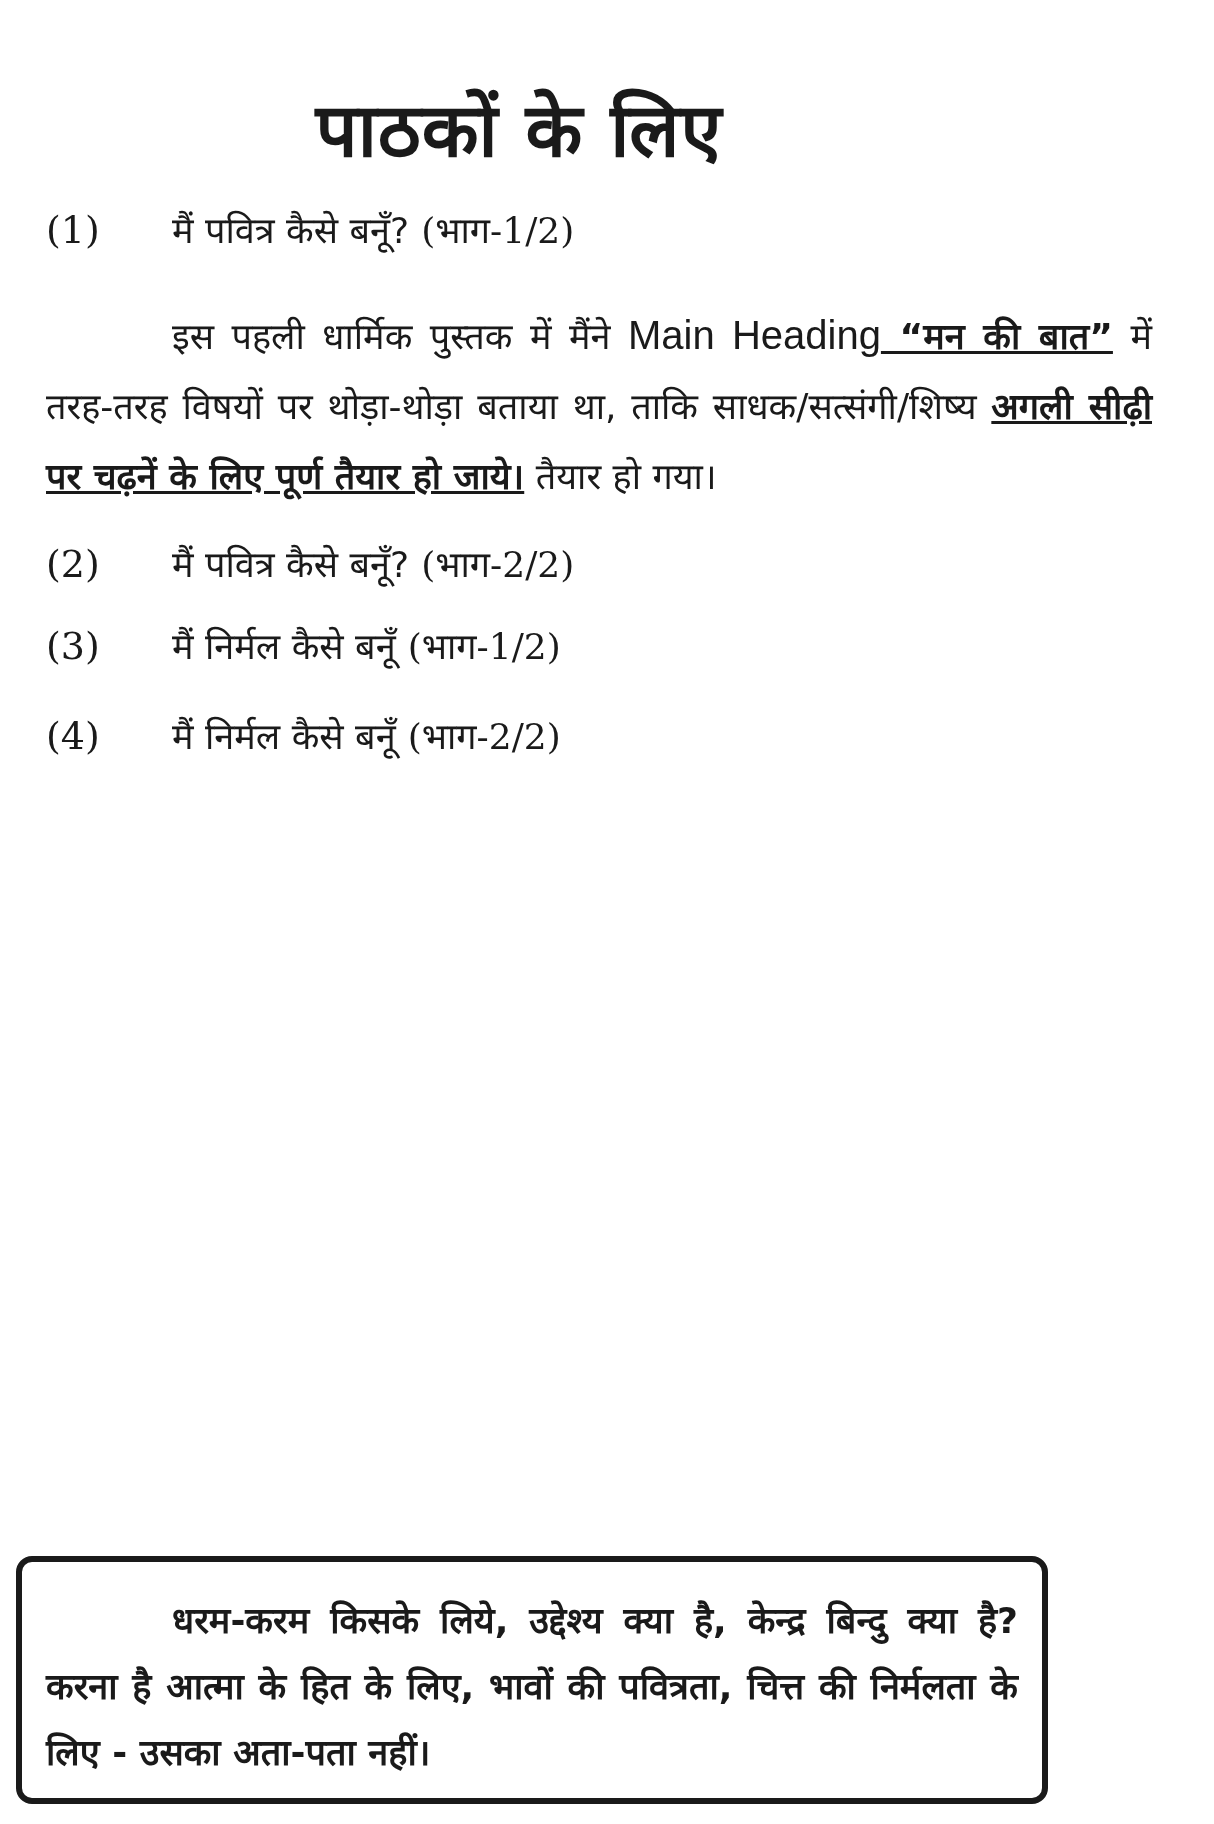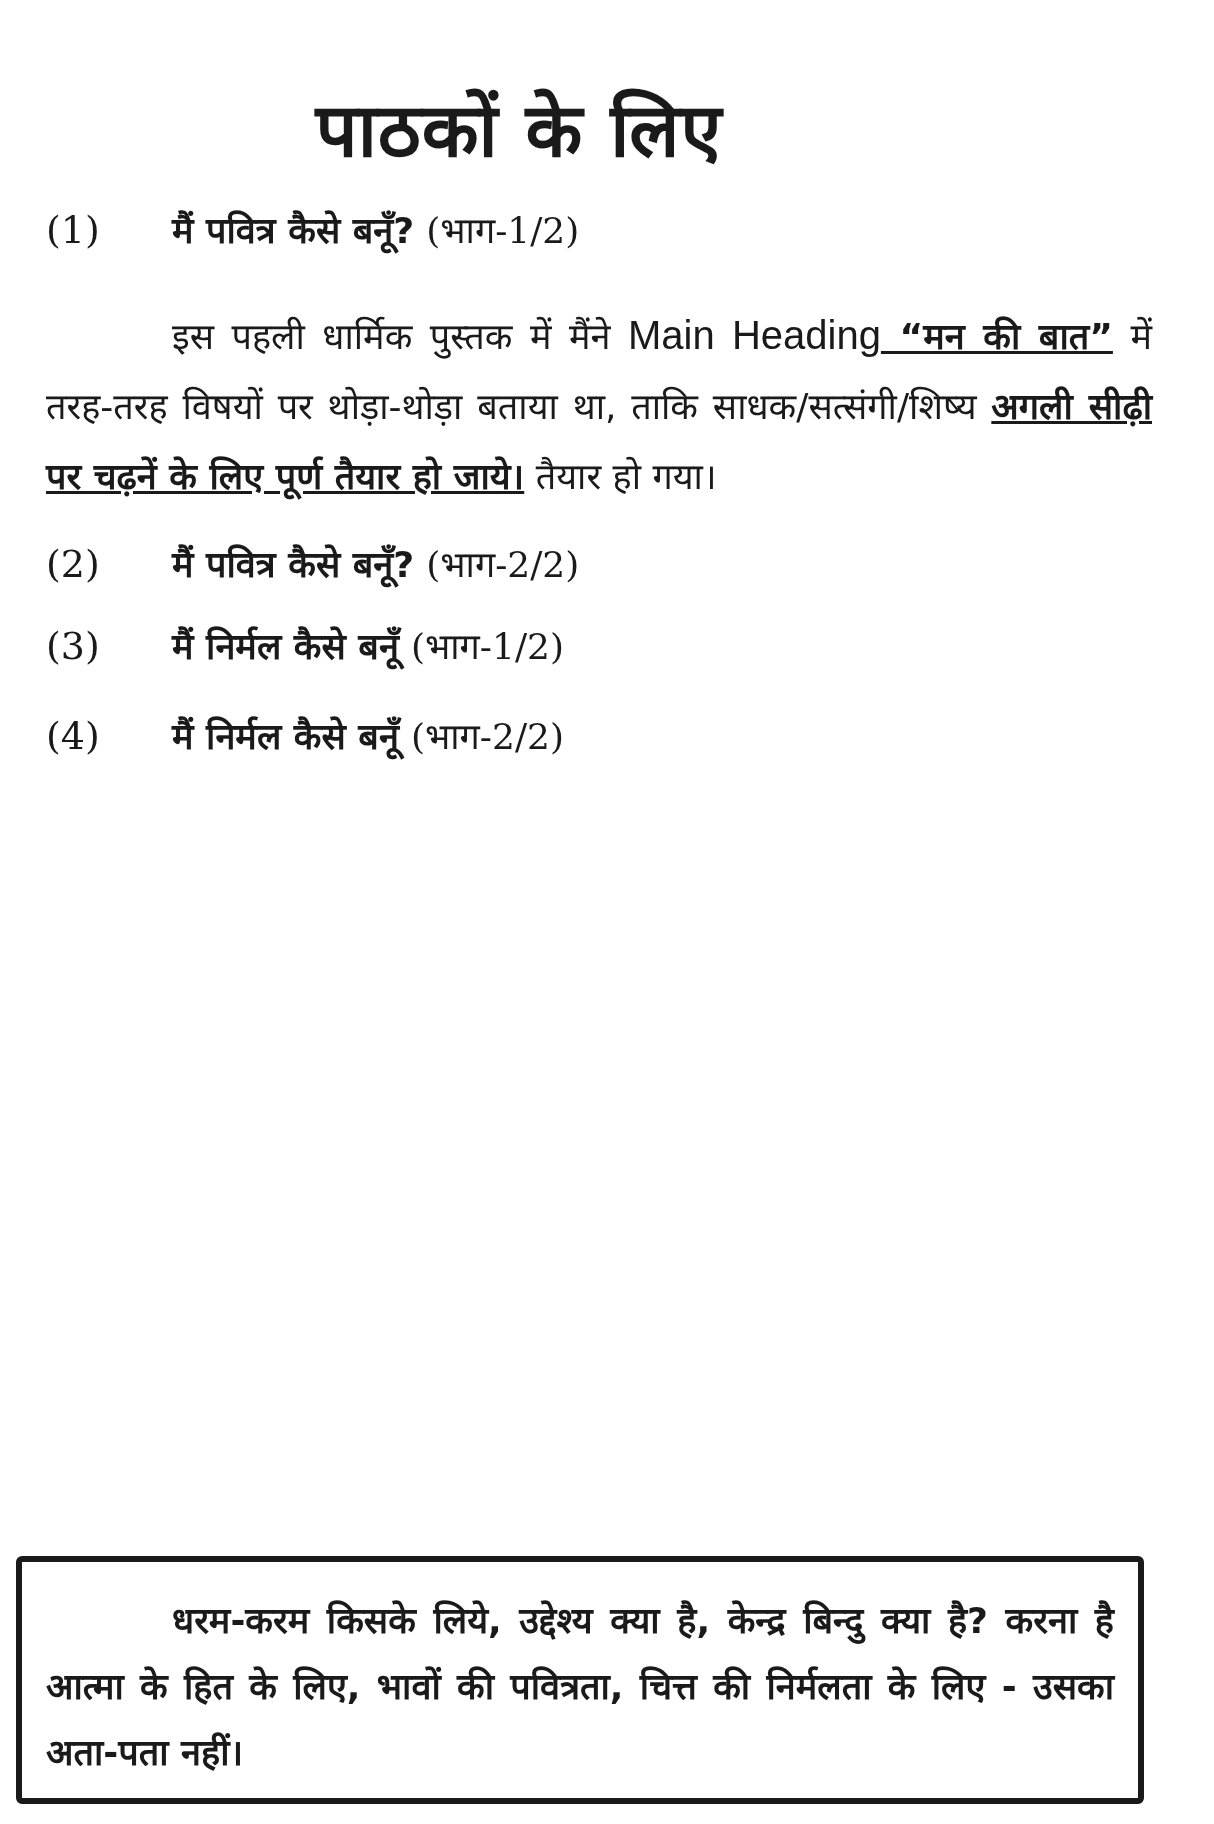--- a/index.html
+++ b/index.html
@@ -39,21 +39,21 @@
       font-size: 36px;
       line-height: 60px;
       height: 60px;
     }
     .item-num {
       width: 126px;
       font-family: "DejaVu Serif", serif;
       font-size: 38px;
     }
     .item-title {
-      font-weight: bold;
+      font-weight: normal;
     }
     .item-part {
       font-family: "DejaVu Serif", serif;
       margin-left: 12px;
       font-size: 36px;
     }
     .para {
       font-size: 36px;
       line-height: 70px;
       text-align: justify;
@@ -71,24 +71,24 @@
     .h2 { margin-top: 22px; }
     .p2 { margin-top: 38px; }
     .h3 { margin-top: 22px; }
     .h4 { margin-top: 30px; }
     .p4 { margin-top: 30px; }
 
     .quote-box {
       position: absolute;
       left: 16px;
       top: 1556px;
-      width: 1128px;
+      width: 1032px;
       height: 248px;
       border: 6px solid #1a1a1a;
-      border-radius: 6px;
+      border-radius: 16px;
       box-sizing: border-box;
       padding: 26px 24px 0 24px;
     }
     .quote-text {
       font-size: 36px;
       font-weight: bold;
       line-height: 66px;
       text-align: justify;
       text-indent: 126px;
       margin: 0;

